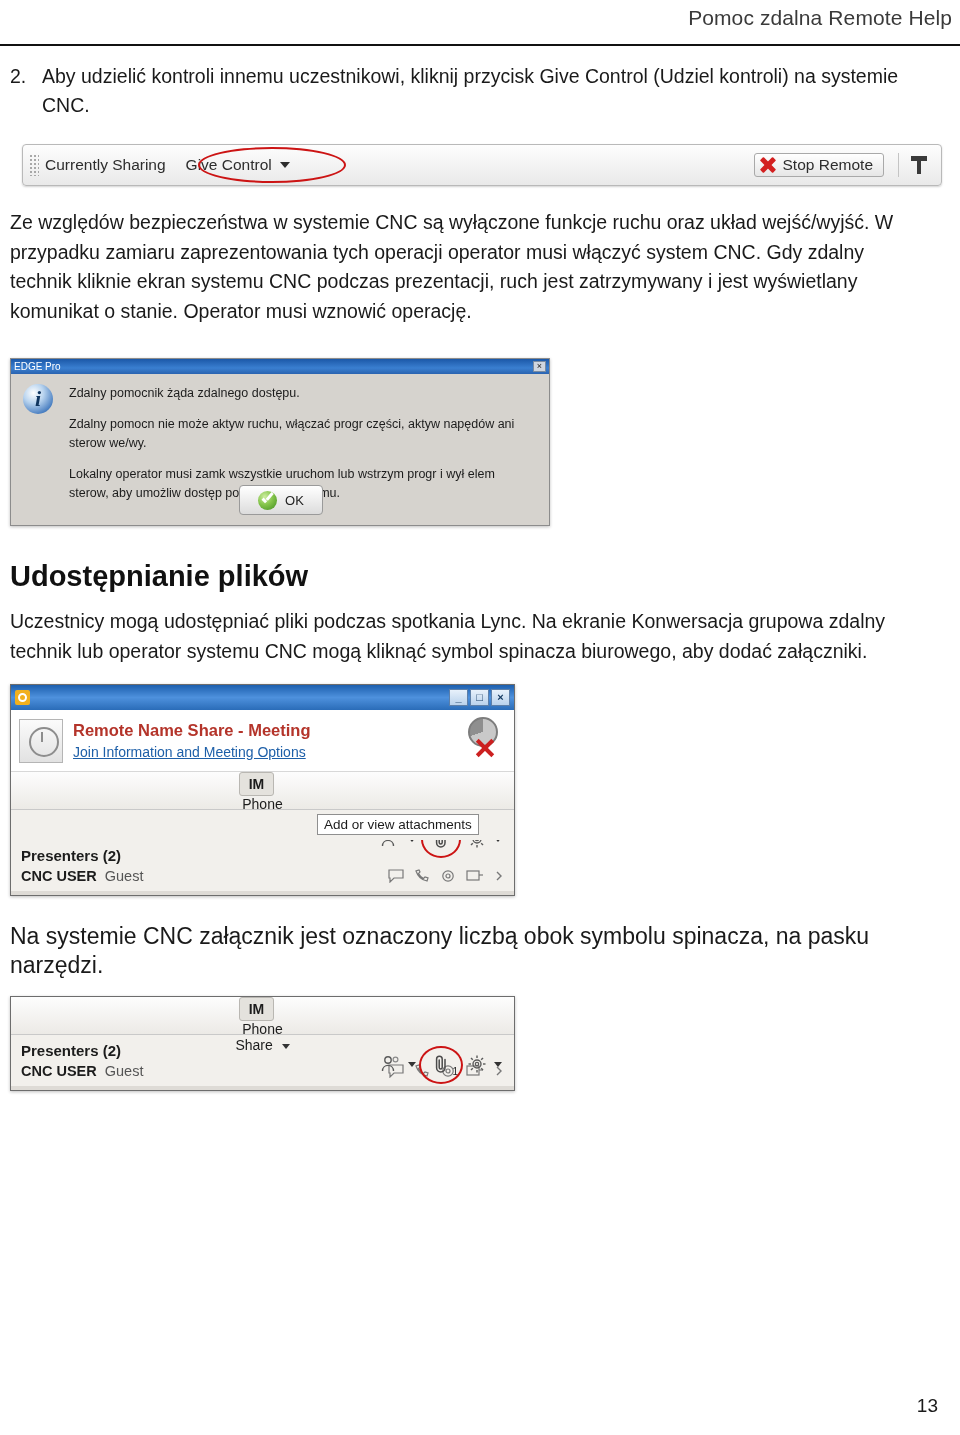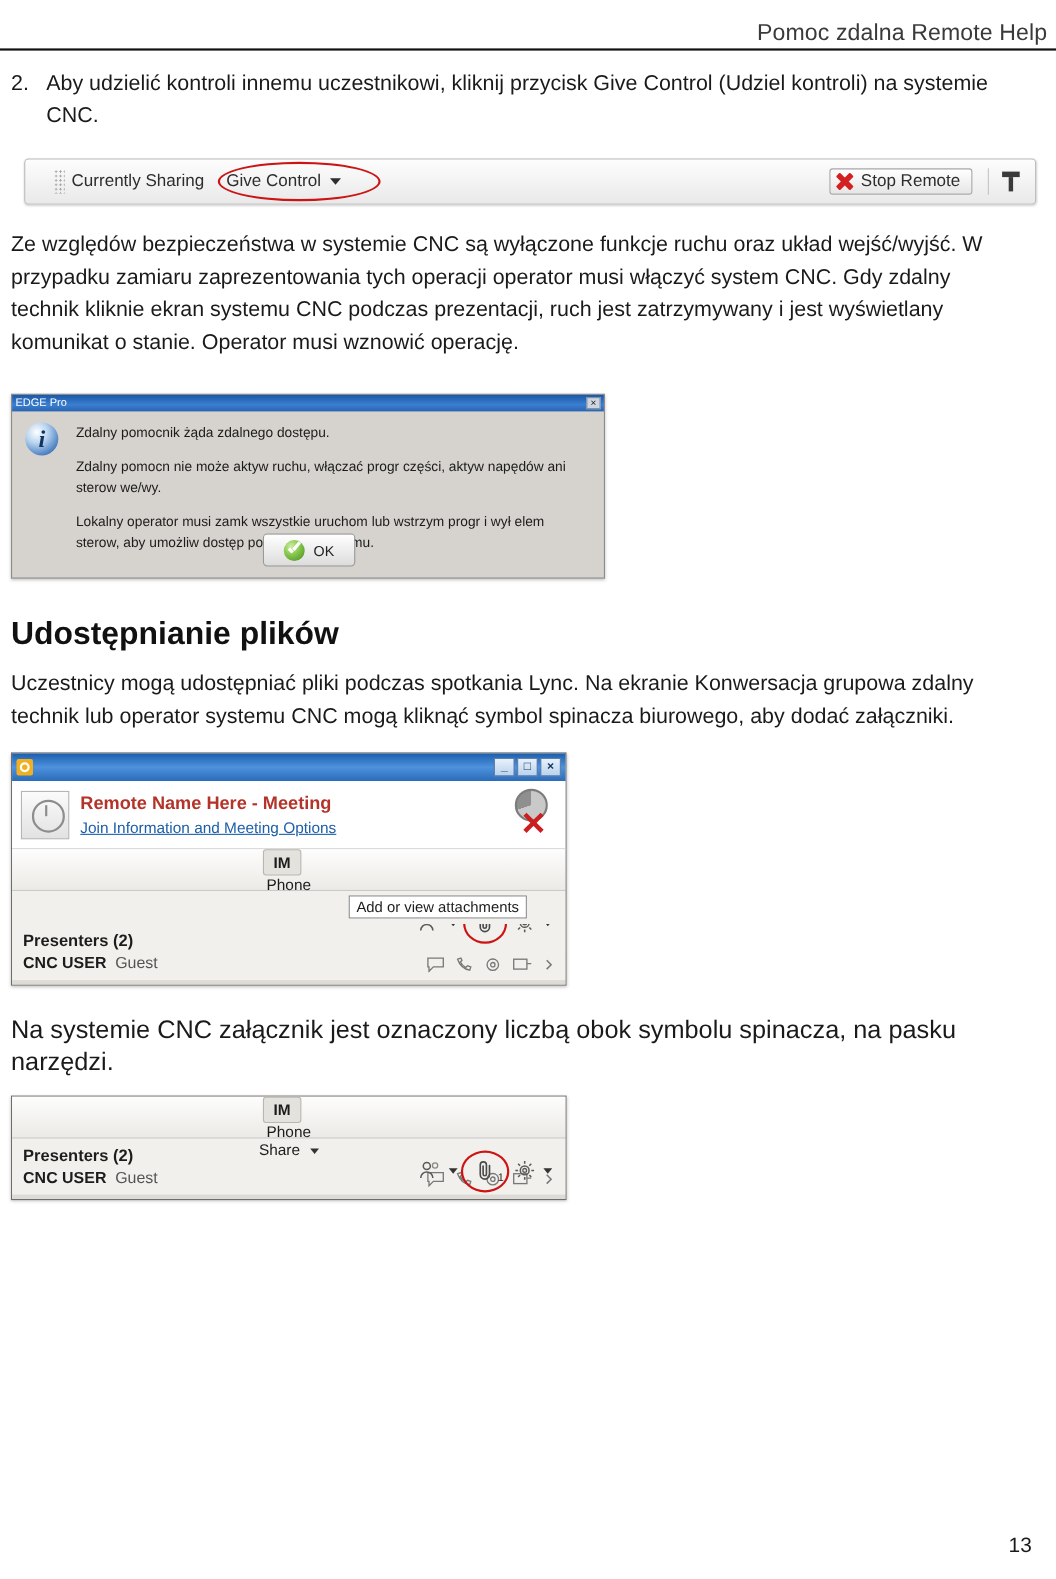--- a/index.html
+++ b/index.html
@@ -14,21 +14,21 @@
     overflow: hidden;
   }
   .page {
     position: relative;
     width: 960px;
     height: 1435px;
     padding: 0;
   }
   .header {
     position: absolute;
-    top: 18px;
+    top: 6px;
     right: 8px;
     font-size: 21px;
     color: #3a3a3a;
     letter-spacing: 0.1px;
   }
   .header-rule {
     position: absolute;
     top: 44px;
     left: 0;
     width: 960px;
@@ -67,21 +67,20 @@
   .sharebar {
     position: relative;
     height: 42px;
     width: 920px;
     border: 1px solid #b9b9b9;
     border-radius: 4px;
     background: linear-gradient(to bottom, #fdfdfd 0%, #f4f4f4 45%, #e9e9e9 100%);
     display: flex;
     align-items: center;
     box-shadow: 0 1px 2px rgba(0,0,0,0.18);
-    padding-left: 20px;
   }
   .grip {
     width: 10px;
     height: 22px;
     margin-left: 6px;
     margin-right: 6px;
     background-image: radial-gradient(#9a9a9a 36%, transparent 38%);
     background-size: 4px 4px;
     opacity: .85;
   }
@@ -459,21 +458,21 @@
   }
   .presenters {
     padding: 7px 10px 2px 10px;
     font-size: 15px;
     font-weight: bold;
     color: #1c1c1c;
     background: #f2f0ec;
   }
   .participant-row {
     display: flex;
-    align-items: flex-end;
+    align-items: center;
     padding: 2px 10px 7px 10px;
     background: #f2f0ec;
     font-size: 14.5px;
     color: #1c1c1c;
   }
   .participant-row .pname { font-weight: bold; margin-right: 8px; }
   .participant-row .pguest { color: #555; }
   .prow-icons {
     margin-left: auto;
     display: flex;
@@ -574,21 +573,21 @@
         <span class="win-btns">
           <span class="win-btn">_</span>
           <span class="win-btn">□</span>
           <span class="win-btn">×</span>
         </span>
       </div>
 
       <div class="lync-head">
         <div class="lync-avatar"></div>
         <div>
-          <div class="meeting-name">Remote Name Here - Meeting</div>
+          <div class="meeting-name">Remote Name Share - Meeting</div>
           <div class="meeting-sub">Join Information and Meeting Options</div>
         </div>
         <div class="lync-head-right">
           <div class="pie-ico"></div>
           <div class="red-x"></div>
         </div>
       </div>
 
       <div class="lync-toolbar">
         <div class="im-tab">IM</div>

